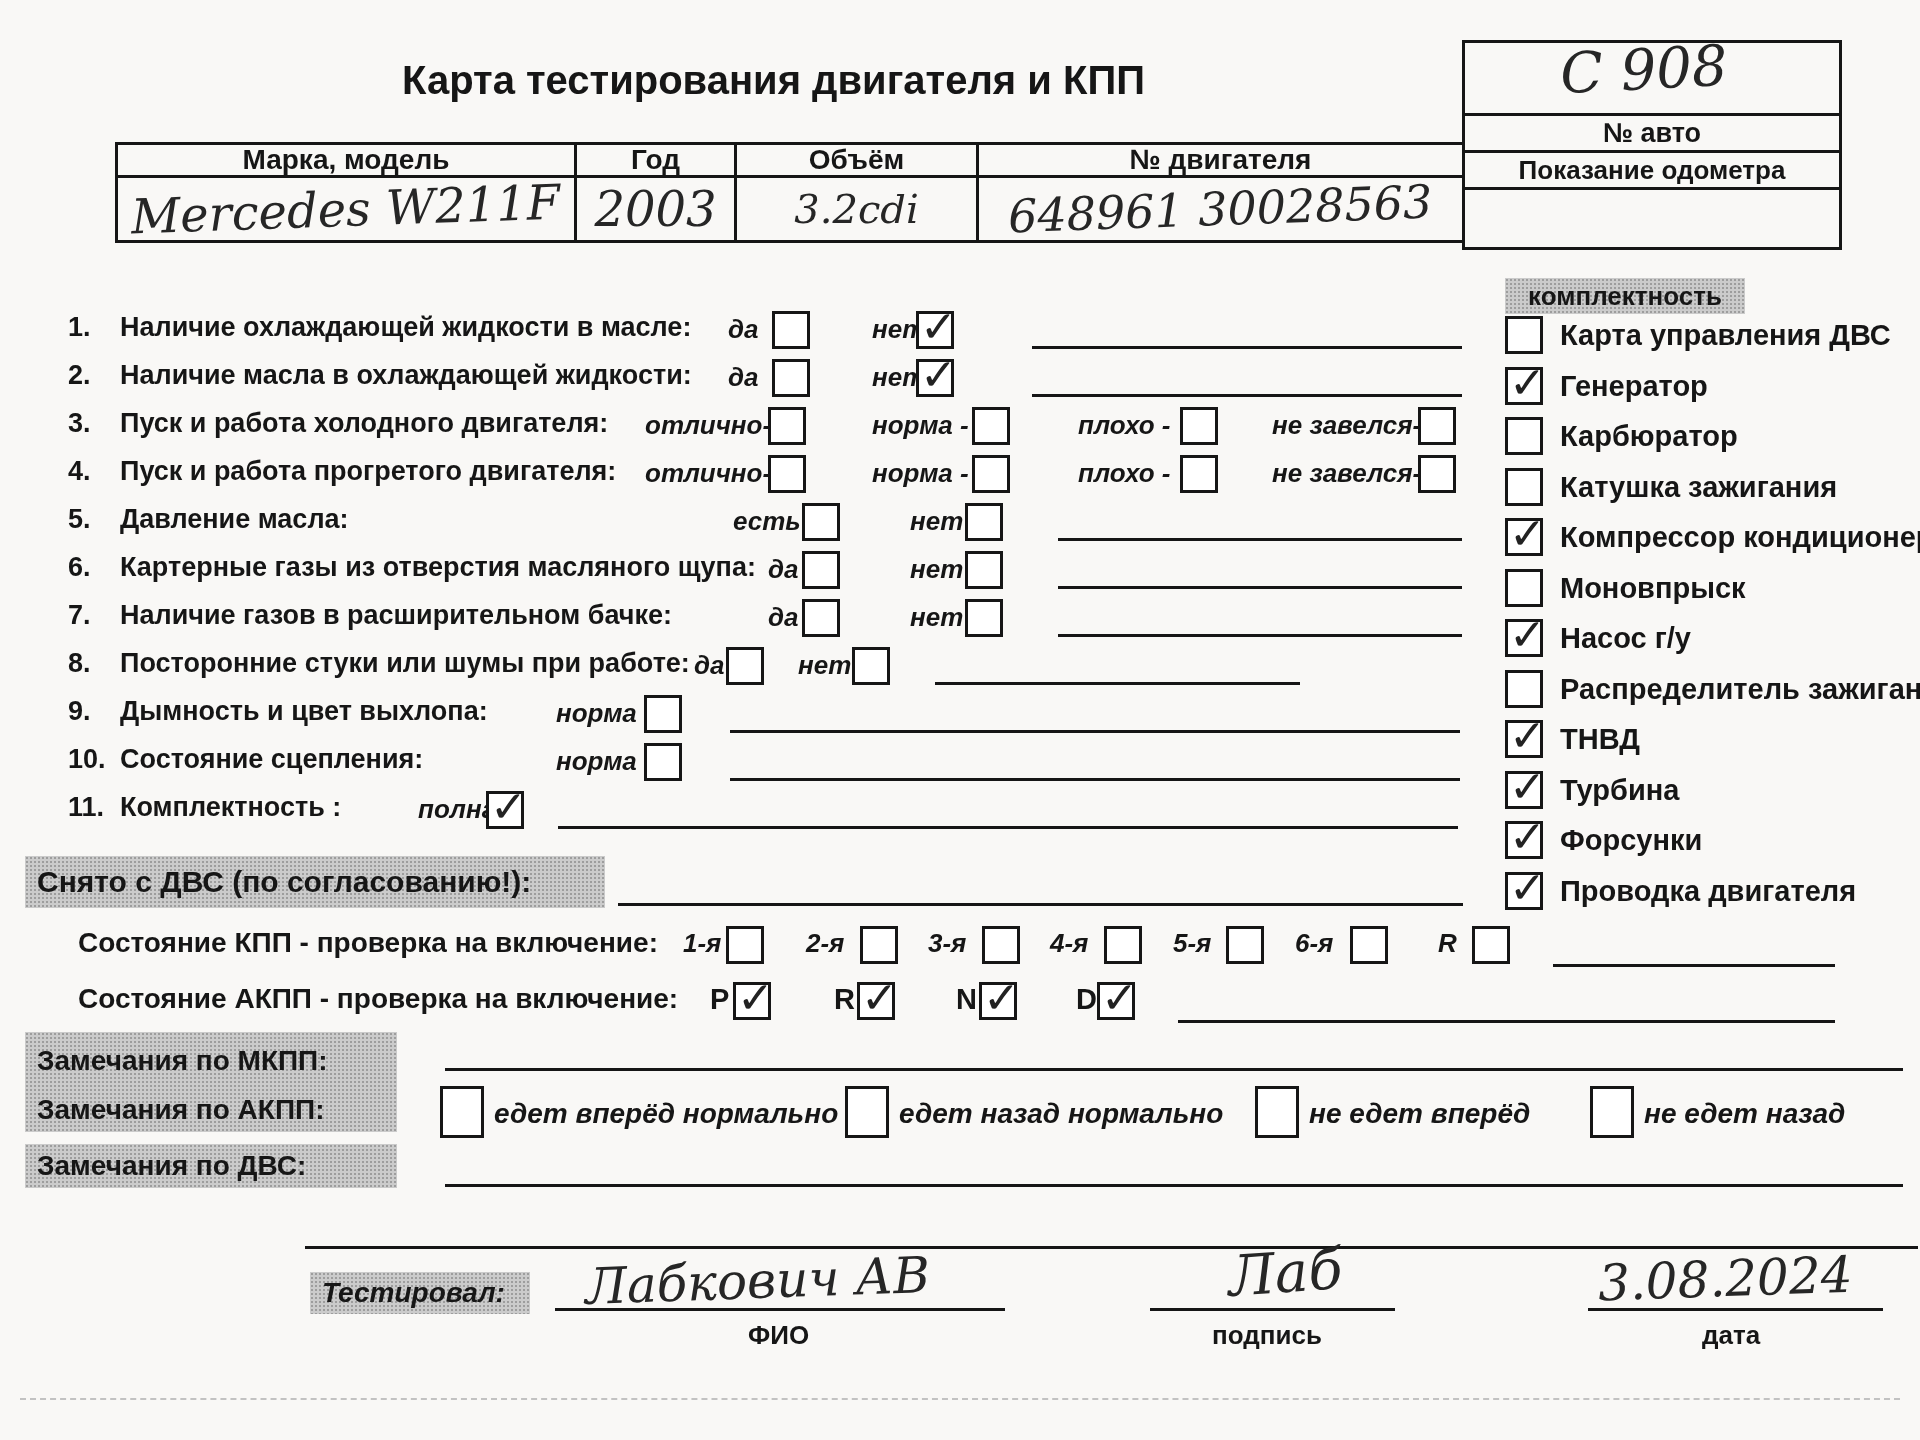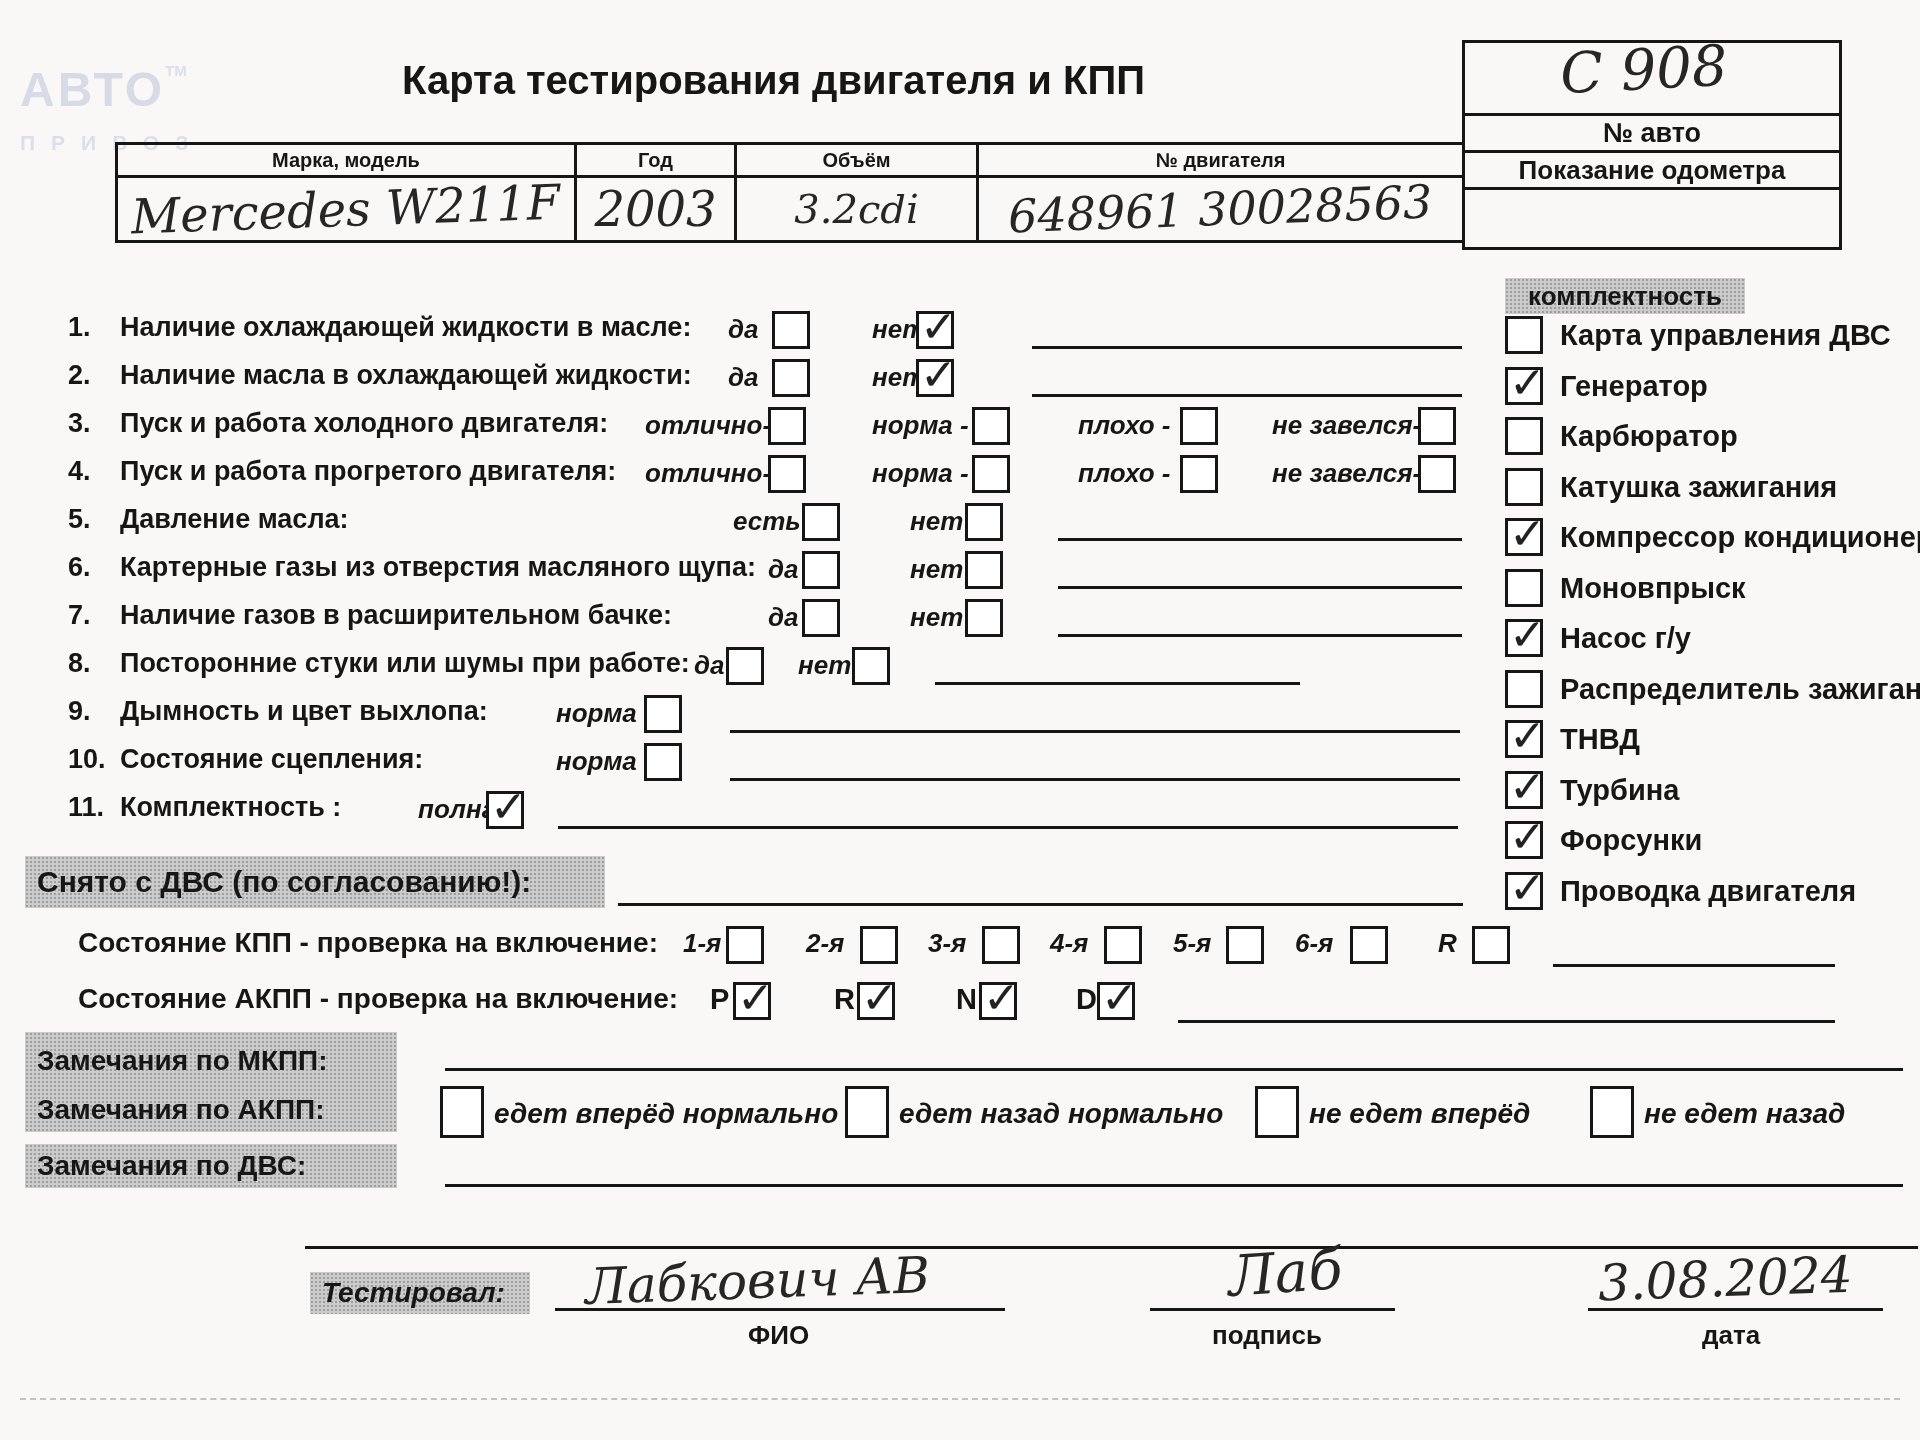--- a/index.html
+++ b/index.html
@@ -33,39 +33,33 @@
 
   .box{width:38px;height:38px;border:3px solid var(--ink);background:#fff;}
   .box2{width:44px;height:52px;border:3px solid var(--ink);background:#fff;}
   .mark{position:absolute;left:1px;top:-13px;font-size:44px;font-weight:bold;font-family:"DejaVu Sans",sans-serif;color:#222;}
   .wline{height:2px;border-bottom:3px solid var(--ink);}
   .rule{height:0;border-top:3px solid var(--ink);}
   .dashed{height:0;border-top:2px dashed #c2c2c2;}
 
   
   .cell{border:3px solid var(--ink);background:transparent;}
-  .chead{display:flex;align-items:center;justify-content:center;font-weight:bold;font-size:20px;}
+  .chead{display:flex;align-items:center;justify-content:center;font-weight:bold;font-size:28px;}
   .cval{display:flex;align-items:center;justify-content:center;}
 
   .hand{font-family:"DejaVu Serif","Liberation Serif",serif;font-style:italic;color:#262626;white-space:nowrap;}
 
   .barlbl{display:flex;align-items:center;padding-left:12px;font-weight:bold;font-size:28px;white-space:nowrap;}
   .caption{font-weight:bold;font-size:26px;}
 </style>
 </head>
 <body>
 
 <div class="page">
 
-  <div class="abs" style="left:20px;top:62px;">
-    <div>
-      <span class="logo-brand">АВТО</span><span class="logo-tm">TM</span>
-    </div>
-    <div class="logo-sub" style="margin-top:14px;">ПРИВОЗ</div>
-  </div>
 
   <div class="abs title" style="left:402px;top:58px;">Карта тестирования двигателя  и КПП</div>
 
   <div class="abs cell" style="left:1462px;top:40px;width:380px;height:76px;">
     <div class="hand" style="position:absolute;left:95px;top:-6px;font-size:56px;transform:rotate(-3deg);">C 908</div>
   </div>
   <div class="abs cell chead halftone-dark" style="left:1462px;top:150px;width:380px;height:40px;font-size:26px;">Показание одометра</div>
   <div class="abs cell chead" style="left:1462px;top:113px;width:380px;height:40px;font-size:27px;">№ авто</div>
   <div class="abs cell cval" style="left:1462px;top:187px;width:380px;height:63px;"></div>
 

